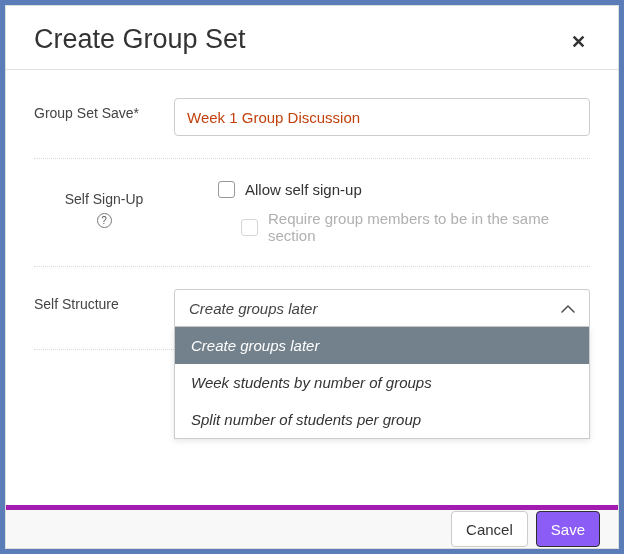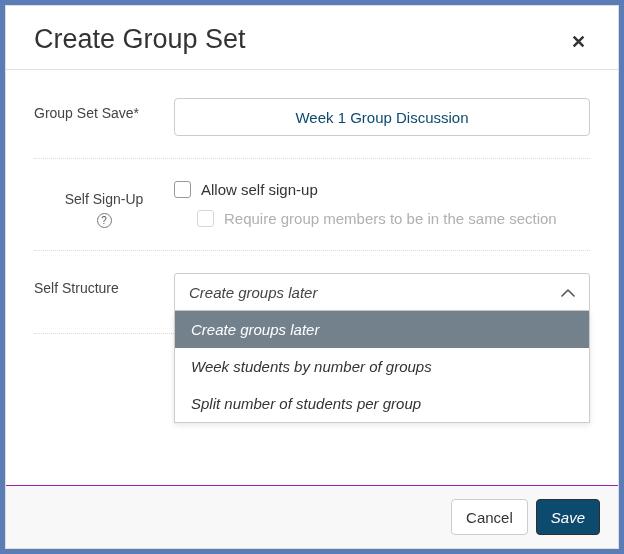--- a/index.html
+++ b/index.html
@@ -60,26 +60,26 @@
   .row-input {
     flex: 1;
   }
   input.text-input {
     width: 100%;
     height: 38px;
     padding: 7px 12px;
     border: 1px solid #ccc;
     border-radius: 4px;
     font-size: 15px;
-    color: #0c4a6e;
-    text-align: center;
+    color: #c2410c;
   }
   .cb-row {
     display: flex; align-items: center; gap: 10px;
     margin-bottom: 12px;
+    margin-left: 44px;
   }
   .cb-row:last-child { margin-bottom: 0; padding-left: 23px; }
   .checkbox {
     width: 17px; height: 17px;
     border: 1px solid #999;
     border-radius: 3px; flex-shrink: 0;
   }
   .checkbox.disabled { border-color: #d6d6d6; }
   .cb-label { font-size: 15px; color: #333; }
   .cb-label.disabled { color: #b0b0b0; }
@@ -114,32 +114,32 @@
     padding: 10px 16px;
     font-size: 15px;
     color: #333;
     cursor: pointer;
   }
   .option.selected {
     background: #73818c;
     color: #fff;
   }
   .modal-footer {
-    border-top: 1px solid #a21caf;
+    border-top: 5px solid #a21caf;
     background: #f8f8f8;
-    padding: 13px 18px;
+    padding: 1px 18px;
     display: flex; justify-content: flex-end; gap: 8px;
   }
   .btn {
     height: 36px; padding: 0 14px;
     border-radius: 4px; font-size: 15px; cursor: pointer;
     border: 1px solid #ccc; background: #fff; color: #333;
   }
   .btn-primary {
-    background: #0c4a6e; color: #fff; border-color: #2e2e2e; font-style: italic;
+    background: #8b5cf6; color: #fff; border-color: #2e2e2e;
   }
 </style>
 </head>
 <body>
 
 <div class="outer">
   <div class="modal">
 
     <div class="modal-header">
       <h1 class="modal-title">Create Group Set</h1>

